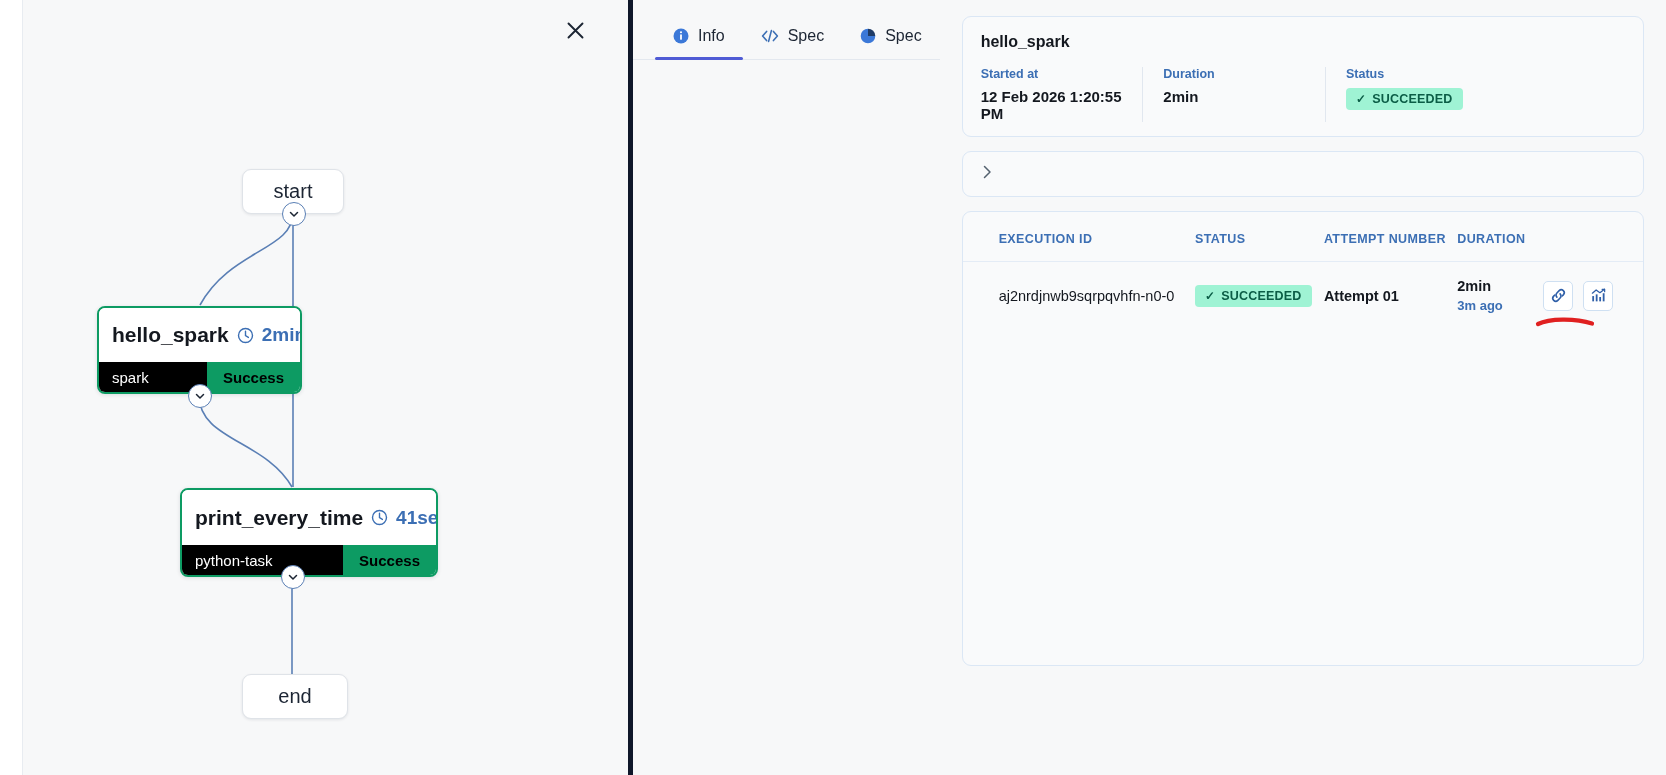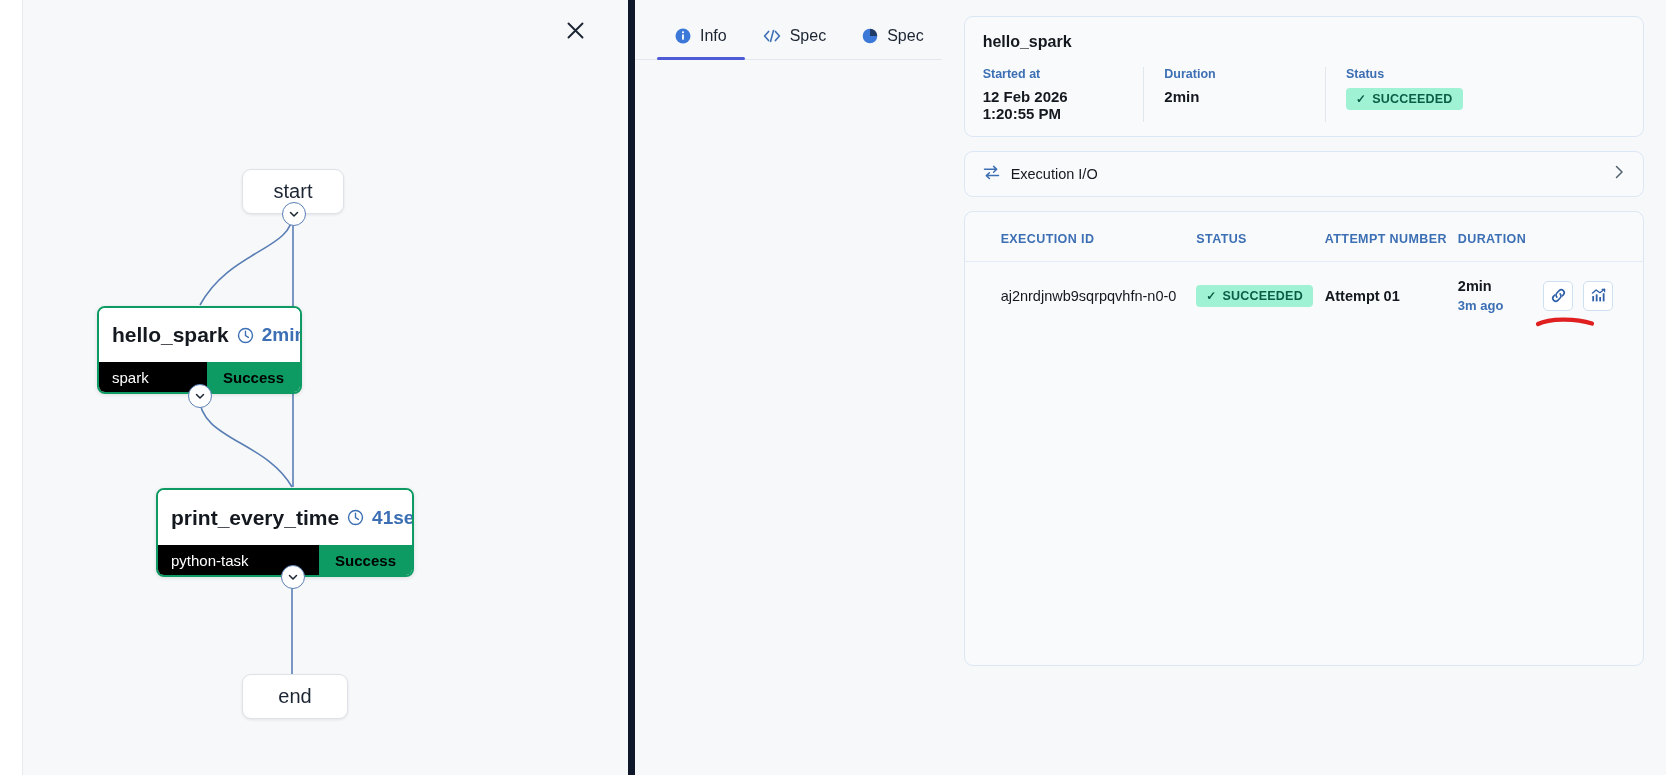--- a/index.html
+++ b/index.html
@@ -16,21 +16,21 @@
     background: #f7f8f9;
     display: flex;
   }
 
   
   #graph-pane {
     position: relative;
     width: 628px;
     height: 775px;
     background: #f7f8f9;
-    border-right: 7px solid #0f172a;
+    border-right: 5px solid #0f172a;
     flex: 0 0 628px;
   }
   #graph-pane::before {
     content: "";
     position: absolute;
     left: 0; top: 0;
     width: 22px; height: 100%;
     background: #ffffff;
     border-right: 1px solid #e8ecf1;
   }
@@ -377,21 +377,21 @@
         <span class="task-type">spark</span>
         <span class="task-status">Success</span>
       </div>
     </div>
     <div class="collapse-handle" style="left:188px; top:384px;">
       <svg width="12" height="12" viewBox="0 0 12 12">
         <path d="M2.5 4.5 L6 8 L9.5 4.5" fill="none" stroke="#1c2533" stroke-width="1.5" stroke-linecap="round" stroke-linejoin="round"></path>
       </svg>
     </div>
 
-    <div class="node task-node" style="left:156px; top:488px; width:258px; height:89px;">
+    <div class="node task-node" style="left:180px; top:488px; width:258px; height:89px;">
       <div class="task-title-row">
         <span class="task-name">print_every_time</span>
         <span class="task-clock">
           <svg width="17" height="17" viewBox="0 0 17 17">
             <circle cx="8.5" cy="8.5" r="7" fill="none" stroke="#3c6fb4" stroke-width="1.4"></circle>
             <path d="M8.5 4.3 L8.5 8.7 L11.4 10.4" fill="none" stroke="#3c6fb4" stroke-width="1.4" stroke-linecap="round"></path>
           </svg>
         </span>
         <span class="task-duration">41sec</span>
       </div>
@@ -462,29 +462,20 @@
             <span class="summary-label">Status</span>
             <span class="badge-success">
               <span class="tick">✓</span>
               <span>SUCCEEDED</span>
             </span>
           </div>
         </div>
       </div>
 
       <div class="card" id="execio-card">
-        <div id="execio-left">
-          <span>
-            <svg width="17" height="15" viewBox="0 0 17 15">
-              <path d="M1.5 4.3 L13.5 4.3 M10.6 1.4 L13.7 4.3 L10.6 7.2" fill="none" stroke="#3c6fb4" stroke-width="1.5" stroke-linecap="round" stroke-linejoin="round"></path>
-              <path d="M15.5 10.6 L3.5 10.6 M6.4 7.7 L3.3 10.6 L6.4 13.5" fill="none" stroke="#3c6fb4" stroke-width="1.5" stroke-linecap="round" stroke-linejoin="round"></path>
-            </svg>
-          </span>
-          <span id="execio-label">Execution I/O</span>
-        </div>
         <span>
           <svg width="12" height="16" viewBox="0 0 12 16">
             <path d="M3.5 2.5 L9 8 L3.5 13.5" fill="none" stroke="#54616f" stroke-width="1.5" stroke-linecap="round" stroke-linejoin="round"></path>
           </svg>
         </span>
       </div>
 
       <div class="card" id="attempts-card">
         <table>
           <thead>

